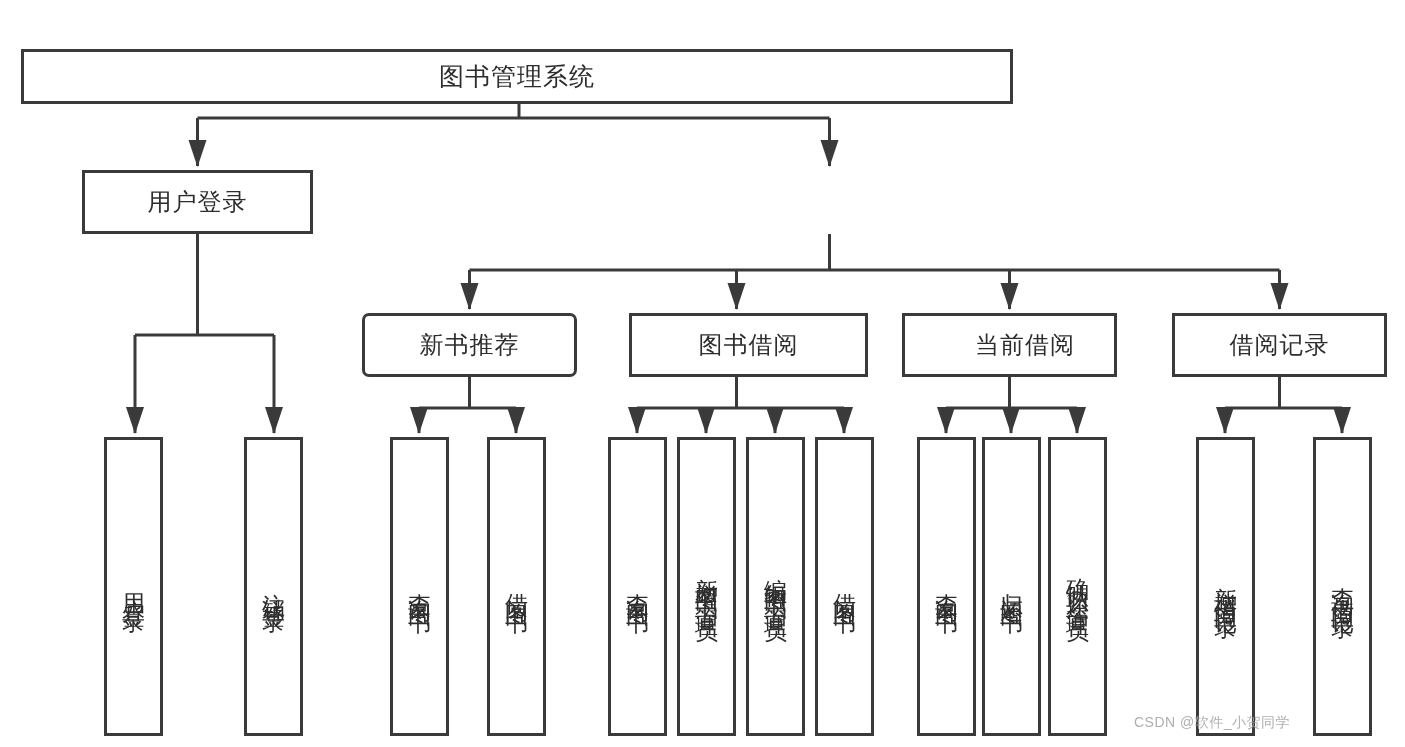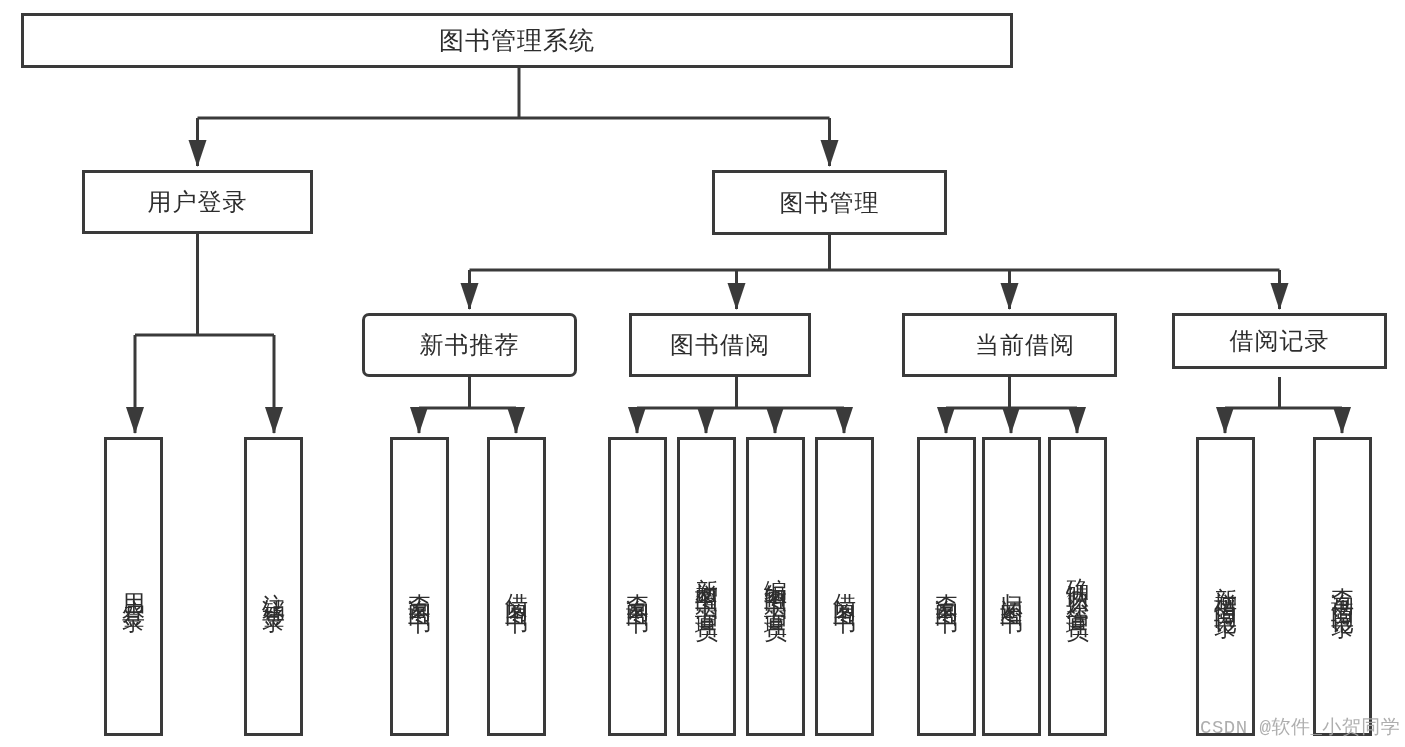--- a/index.html
+++ b/index.html
@@ -27,40 +27,39 @@
     border: 3px solid var(--line, #3a3a3a);
     color: var(--text, #2d2d2d);
     display: flex;
     align-items: center;
     justify-content: center;
     font-size: 24px;
     letter-spacing: 1px;
     z-index: 1;
     white-space: nowrap;
   }
-  .bx.title { font-size: 25px; }
+  .bx.title { font-size: 25px; margin-top: 36px; }
   .bx.v {
     writing-mode: vertical-rl;
     text-orientation: mixed;
     font-size: 23px;
     letter-spacing: 6px;
     line-height: 1;
     white-space: normal;
   }
   .watermark {
     position: absolute;
-    left: 1200px;
+    left: 1134px;
     top: 714px;
-    font-size: 19px;
+    font-size: 14px;
     color: var(--watermark, #a6a6a6);
     opacity: 0.9;
     z-index: 5;
     letter-spacing: 0.5px;
     white-space: nowrap;
-    font-family: Liberation Mono, monospace;
   }
 </style>
 </head>
 <body>
 
 <div class="canvas">
 
   <svg class="wires" width="1405" height="747" viewBox="0 0 1405 747">
     <defs>
       <marker id="arw" markerUnits="userSpaceOnUse" markerWidth="20" markerHeight="28" refX="10" refY="26" orient="0">
@@ -93,26 +92,25 @@
     <path class="ln" d="M946,408 V433" marker-end="url(#arw)"></path>
     <path class="ln" d="M1011,408 V433" marker-end="url(#arw)"></path>
     <path class="ln" d="M1077,408 V433" marker-end="url(#arw)"></path>
     <path class="ln" d="M1225,408 V433" marker-end="url(#arw)"></path>
     <path class="ln" d="M1342,408 V433" marker-end="url(#arw)"></path>
   </svg>
 
   <div class="bx title" style="left:21px; top:13px; width:992px; height:55px;">图书管理系统</div>
 
   <div class="bx" style="left:82px; top:170px; width:231px; height:64px;">用户登录</div>
-  <div class="bx" style="left:712px; top:170px; width:235px; height:65px;">图书管理</div>
 
   <div class="bx" style="left:362px; top:313px; width:215px; height:64px;border-radius:7px;">新书推荐</div>
-  <div class="bx" style="left:629px; top:313px; width:182px; height:64px;">图书借阅</div>
+  <div class="bx" style="left:629px; top:313px; width:239px; height:64px;">图书借阅</div>
   <div class="bx" style="left:902px; top:313px; width:215px; height:64px;padding-left:31px;">当前借阅</div>
-  <div class="bx" style="left:1172px; top:313px; width:215px; height:56px;">借阅记录</div>
+  <div class="bx" style="left:1172px; top:313px; width:215px; height:64px;">借阅记录</div>
 
   <div class="bx v" style="left:104px; top:437px; width:59px; height:299px;">用户登录</div>
   <div class="bx v" style="left:244px; top:437px; width:59px; height:299px;">注销登录</div>
 
   <div class="bx v" style="left:390px; top:437px; width:59px; height:299px;">查询图书</div>
   <div class="bx v" style="left:487px; top:437px; width:59px; height:299px;">借阅图书</div>
 
   <div class="bx v" style="left:608px; top:437px; width:59px; height:299px;">查询图书</div>
   <div class="bx v" style="left:677px; top:437px; width:59px; height:299px;">新增图书（管理员）</div>
   <div class="bx v" style="left:746px; top:437px; width:59px; height:299px;">编辑图书（管理员）</div>

